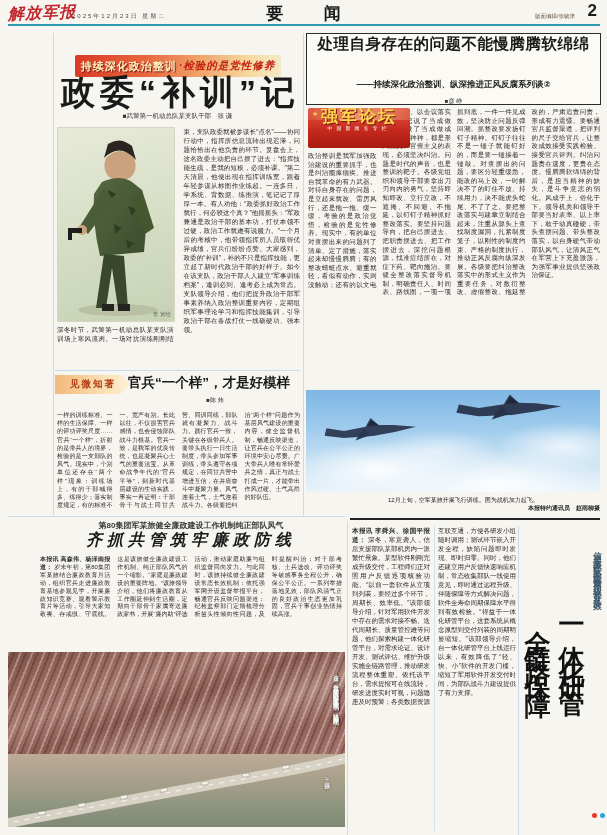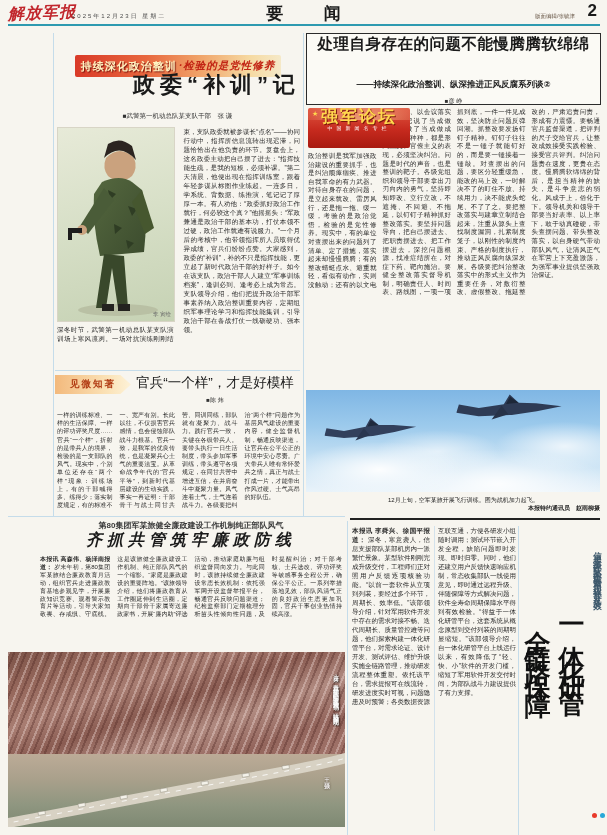--- a/index.html
+++ b/index.html
@@ -15,33 +15,33 @@
   .hdr-pagenum{right:10px;top:1px;font-size:17px;font-weight:bold;}
   .hdr-rule{left:8px;right:7px;top:24px;border-top:2px solid #2e9ab0;}
   
   .vline,.hline{background:#c5dcea;}
   
   .banner{left:75px;top:33px;width:206px;height:22px;display:flex;align-items:center;justify-content:center;
           background:linear-gradient(90deg,#d93a28 0%,#e8683f 35%,#f0a268 60%,#f6daa2 85%,#f5e9c8 100%);
           border-radius:2px;margin-top:22px;}
   .banner-main{font-size:11px;font-weight:bold;color:#fff2c0;text-shadow:1px 1px 1px #7a150c;letter-spacing:1px;}
   .banner-sub{font-size:10.5px;font-weight:bold;font-style:italic;color:#c22414;margin-left:2px;letter-spacing:1px;}
-  .commissar-title{left:55px;width:245px;top:70px;text-align:center;font-size:22px;font-weight:bold;letter-spacing:5px;padding-left:39px;}
+  .commissar-title{left:55px;width:245px;top:70px;text-align:right;font-size:34px;font-weight:bold;letter-spacing:5px;}
   .commissar-byline{left:55px;width:245px;top:112px;text-align:center;font-size:6.5px;color:#333;}
   .commissar-body{left:57px;top:127px;width:243px;height:241px;column-count:2;column-gap:10px;
                   font-size:6.5px;line-height:9px;text-align:justify;color:#2a2a2a;}
   .illu{float:left;width:116px;height:193px;margin:0 6px 3px 0;position:relative;
         background:linear-gradient(165deg,#e7ead8 0%,#d8e0c8 45%,#c6d2b4 100%);border:1px solid #d8d5c6;}
   .illu-credit{position:absolute;right:3px;bottom:2px;font-size:5.5px;color:#666;}
   
   .micro-label{left:55px;top:375px;width:76px;height:19px;display:flex;align-items:center;justify-content:center;
                background:linear-gradient(90deg,#f3b97c,#fbe3b8 70%,#fdf2d8);
                clip-path:polygon(0 0,86% 0,100% 50%,86% 100%,0 100%);}
   .micro-label span{font-size:9.5px;font-weight:bold;color:#b03a12;letter-spacing:2px;text-align:right;}
-  .micro-title{left:128px;width:174px;top:374px;text-align:center;font-size:13.5px;font-weight:normal;}
+  .micro-title{left:128px;width:174px;top:374px;text-align:left;font-size:13.5px;font-weight:bold;}
   .micro-author{left:128px;width:174px;top:396px;text-align:center;font-size:6px;color:#333;}
   .micro-body{left:57px;top:411px;width:243px;height:127px;column-count:4;column-gap:7px;
               font-size:6px;line-height:8.2px;text-align:justify;color:#2a2a2a;}
   
   .forum-box{left:306px;top:33px;width:293px;height:70px;border:1px solid #2b2b2b;background:#fbfaf5;}
   .forum-title{margin-top:8px;text-align:center;font-size:15.5px;font-weight:bold;letter-spacing:.5px;}
   .forum-subtitle{margin-top:24px;text-align:center;font-size:8.5px;font-weight:bold;color:#222;}
   .forum-author{margin-top:6px;text-align:center;font-size:6px;color:#333;}
   .forum-body{left:308px;top:108px;width:292px;height:278px;column-count:4;column-gap:6px;
               font-size:6.5px;line-height:8.6px;text-align:justify;color:#2a2a2a;}

